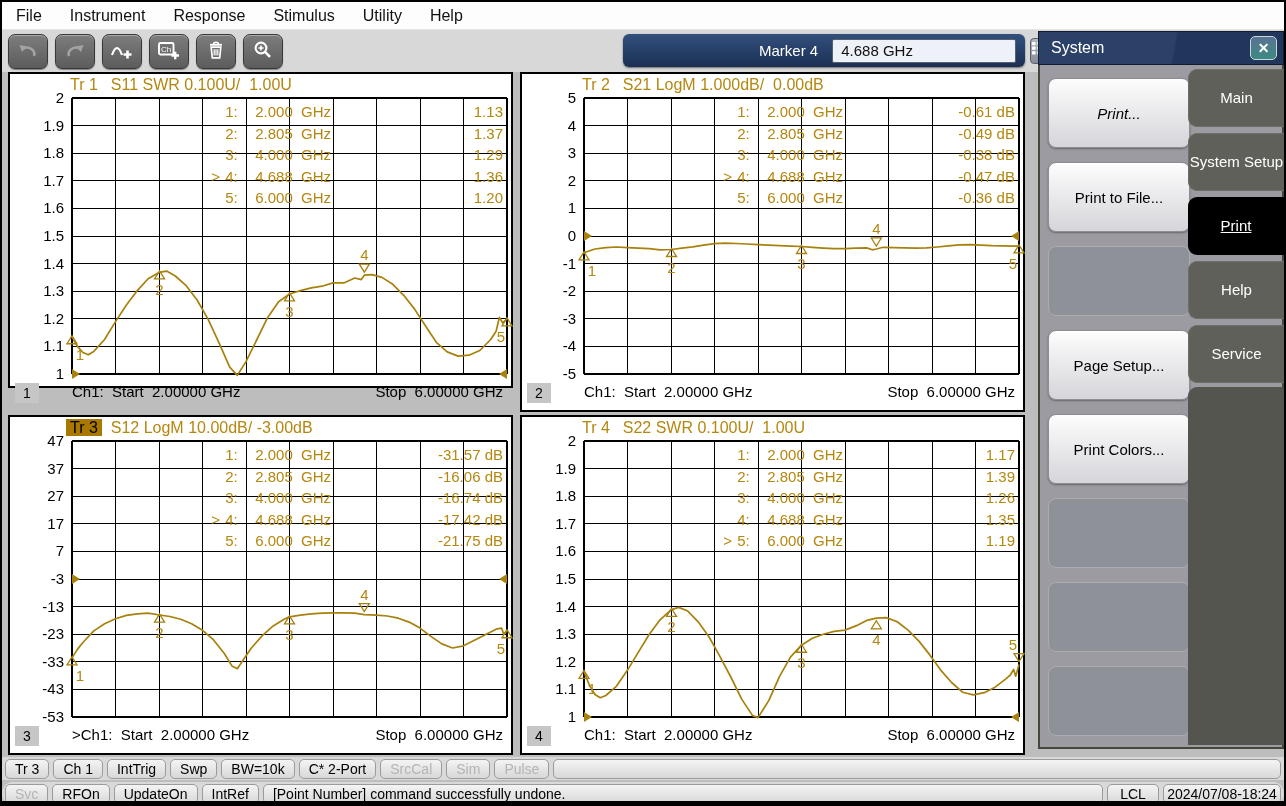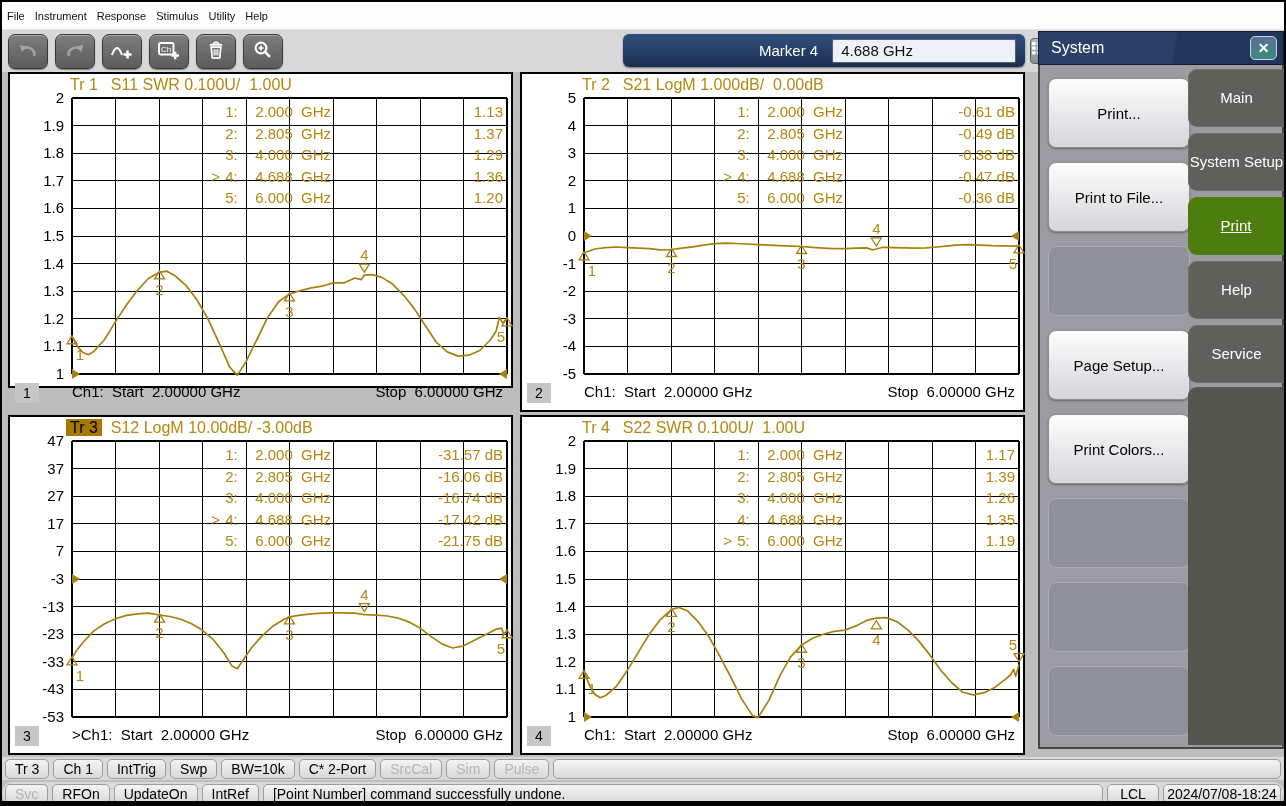--- a/index.html
+++ b/index.html
@@ -2,21 +2,21 @@
 <html><head>
 <meta charset="utf-8">
 <style>
   html,body{margin:0;padding:0;background:#000;}
   *{box-sizing:border-box;}
   .screen{position:relative;width:1286px;height:806px;border:2px solid #000;
     background:#bdbdbd;font-family:"Liberation Sans",sans-serif;overflow:hidden;}
   
   .menubar{position:absolute;left:0;top:0;width:100%;height:28px;background:#fdfdfd;
     display:flex;align-items:center;border-bottom:1px solid #e4e4e4;}
-  .menu-item{padding:0 5px;font-size:11px;color:#111;height:28px;line-height:28px;cursor:default;}
+  .menu-item{padding:0 14px;font-size:16px;color:#111;height:28px;line-height:28px;cursor:default;}
   
   .toolbar{position:absolute;left:0;top:28px;width:100%;height:42px;background:#d8d8d8;}
   .tb-btn{position:absolute;top:4px;width:40px;height:35px;border-radius:7px;
     background:linear-gradient(#7d7d7d,#5c5c5c);border:1px solid #383838;
     box-shadow:inset 0 1px 0 rgba(255,255,255,.35), 0 1px 1px rgba(0,0,0,.4);
     display:flex;align-items:center;justify-content:center;}
   .marker-bar{position:absolute;left:621px;top:4px;width:402px;height:33px;border-radius:6px;
     background:linear-gradient(#32507d,#1b2f52);display:flex;align-items:center;
     box-shadow:0 1px 2px rgba(0,0,0,.5);}
   .marker-label{color:#fff;font-size:15px;margin-left:136px;margin-right:14px;white-space:pre;}
@@ -54,21 +54,21 @@
     color:#fff;font-size:14px;font-weight:bold;text-align:center;line-height:22px;}
   .panel-btn{position:absolute;left:8px;width:142px;border-radius:8px;font-size:15px;color:#000;
     display:flex;align-items:center;justify-content:center;text-align:center;}
   .panel-btn.on{background:linear-gradient(#fdfdfd,#d5d5da);border:1px solid #8d8d95;
     box-shadow:0 1px 2px rgba(0,0,0,.35);}
   .panel-btn.off{background:#8f9199;border:1px solid #aaacb4;}
   .tab{position:absolute;left:148px;width:96px;border-radius:9px 0 0 9px;
     display:flex;align-items:center;justify-content:center;text-align:left;
     font-size:15px;color:#fff;line-height:18px;}
   .tab.inactive{background:#60605a;border:1px solid #6e6e66;border-right:none;}
-  .tab.active{background:#4d7c0f;color:#fff;text-decoration:underline;}
+  .tab.active{background:#000000;color:#fff;text-decoration:underline;}
   .tab-filler{position:absolute;left:148px;width:96px;background:#55554f;border-radius:9px 0 0 0;}
   
   .statusrow{position:absolute;left:0;width:100%;height:23px;background:#d9d9d9;
     display:flex;align-items:center;padding:0 3px;gap:4px;}
   .seg{height:20px;border:1px solid #9b9b9b;border-radius:5px;font-size:14px;
     background:linear-gradient(#f4f4f4,#d8d8d8);display:flex;align-items:center;
     justify-content:center;padding:0 9px;white-space:pre;color:#000;}
   .seg.dim{color:#b4b4b4;}
   .seg.msg{justify-content:flex-start;flex:1;}
   .seg.fill{flex:1;}
@@ -538,21 +538,21 @@
         <div class="xaxis" style="right: 8px; top: 309px;">Stop  6.00000 GHz</div>
       </div>
     </div>
 
   <div class="panel">
     <div class="panel-header">
       <span class="panel-title">System</span>
       <div class="panel-close">✕</div>
     </div>
     <div id="panel-buttons">
-        <div class="panel-btn on" style="top: 45px; height: 70px;">Print...</div>
+        <div class="panel-btn on" style="top: 45px; height: 70px; font-style: italic;">Print...</div>
         <div class="panel-btn on" style="top: 129px; height: 70px;">Print to File...</div>
         <div class="panel-btn off" style="top: 213px; height: 70px;"></div>
         <div class="panel-btn on" style="top: 297px; height: 70px;">Page Setup...</div>
         <div class="panel-btn on" style="top: 381px; height: 70px;">Print Colors...</div>
         <div class="panel-btn off" style="top: 465px; height: 70px;"></div>
         <div class="panel-btn off" style="top: 549px; height: 70px;"></div>
         <div class="panel-btn off" style="top: 633px; height: 70px;"></div>
       </div>
     <div id="panel-tabs">
         <div class="tab inactive" style="top: 36px; height: 58px;">Main</div>

